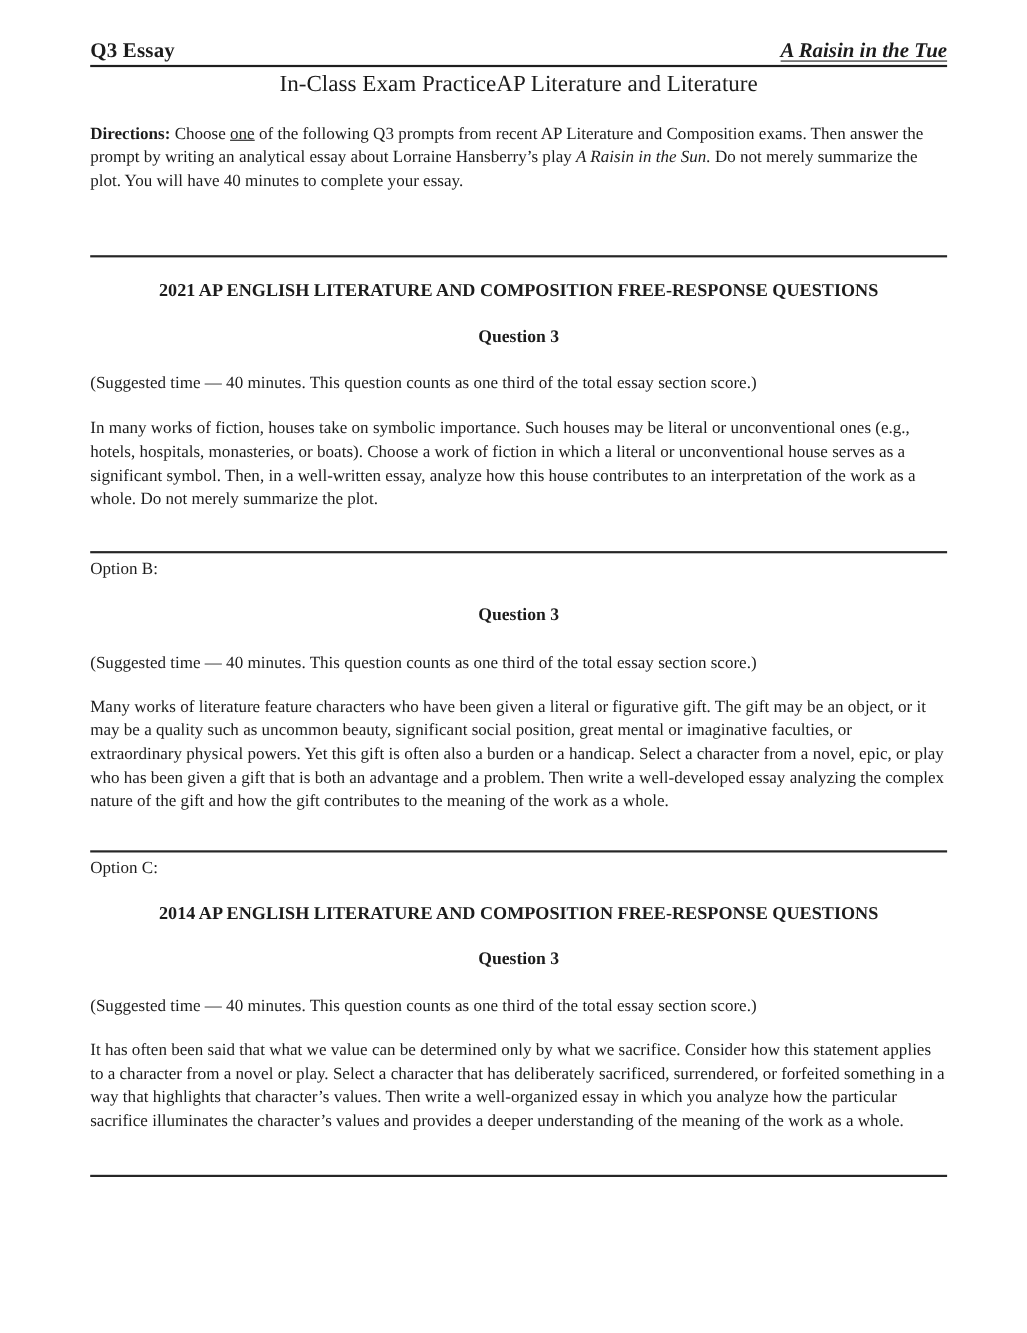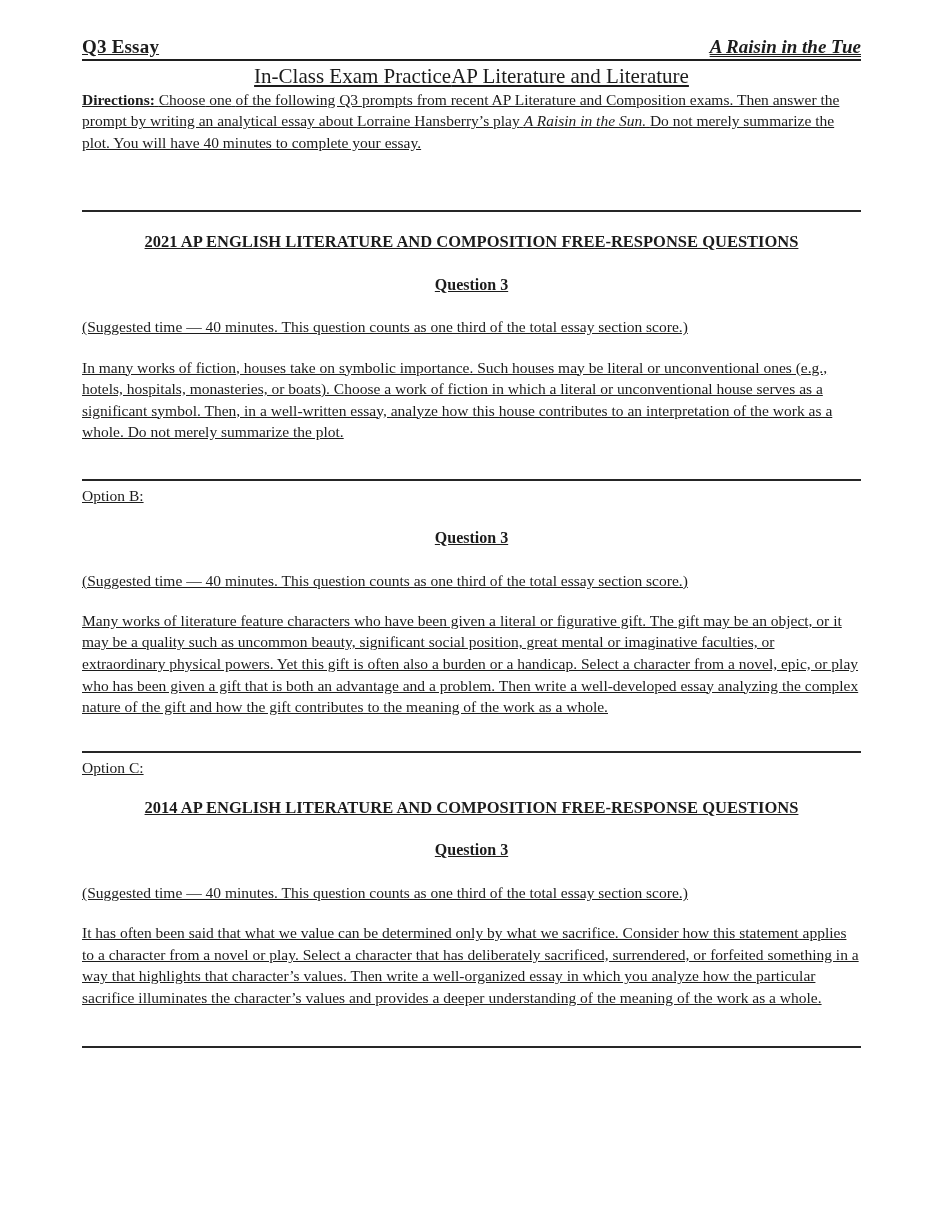--- a/index.html
+++ b/index.html
@@ -9,21 +9,20 @@
     height: 1212px;
     font-family: "Liberation Serif", "DejaVu Serif", serif;
     color: #1c1c1c;
     overflow: hidden;
   }
   .page {
     width: 934px;
     height: 1212px;
     background: #ffffff;
     padding: 36px 73px 30px 82px;
-    text-decoration: underline;
   }
 
   
   .header-row {
     display: flex;
     justify-content: space-between;
     align-items: baseline;
     border-bottom: 2.5px solid #1f1f1f;
     padding-bottom: 1px;
   }
@@ -41,20 +40,21 @@
   }
   .subheader-row {
     display: flex;
     justify-content: center;
     margin-top: 3px;
     font-size: 21px;
   }
 
   
   .directions {
+    margin-top: 22px;
     font-size: 15.5px;
     line-height: 1.38;
   }
   .directions .bold { font-weight: bold; }
   .directions .underline { text-decoration: underline; }
   .directions .italic { font-style: italic; }
 
   
   .section {
     border-top: 2px solid #262626;

